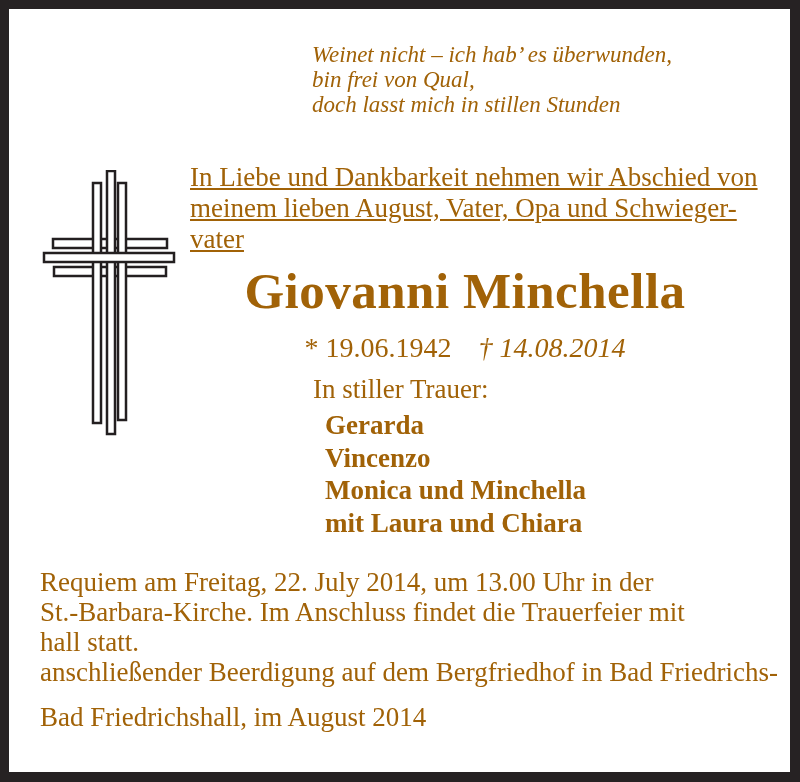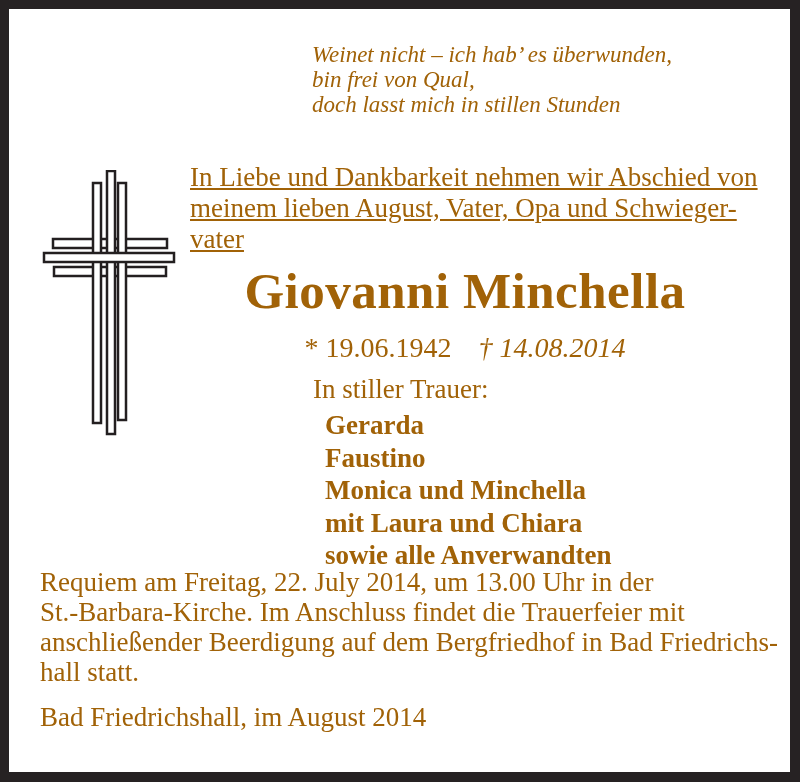--- a/index.html
+++ b/index.html
@@ -109,28 +109,27 @@
 
   <div class="abs dates-row">
     <span class="birth">* 19.06.1942</span>
     <span class="death">† 14.08.2014</span>
   </div>
 
   <div class="abs mourning-label">In stiller Trauer:</div>
 
   <div class="abs mourners">
     <div>Gerarda</div>
-    <div>Faustino</div>
+    <div>Vincenzo</div>
     <div>Monica und Minchella</div>
     <div>mit Laura und Chiara</div>
-    <div>sowie alle Anverwandten</div>
   </div>
 
   <div class="abs service">
     <div>Requiem am Freitag, 22. July 2014, um 13.00 Uhr in der</div>
     <div>St.-Barbara-Kirche. Im Anschluss findet die Trauerfeier mit</div>
+    <div>hall statt.</div>
     <div>anschließender Beerdigung auf dem Bergfriedhof in Bad Friedrichs-</div>
-    <div>hall statt.</div>
   </div>
 
   <div class="abs place-date">Bad Friedrichshall, im August 2014</div>
 
 </div>
 
 </body></html>

